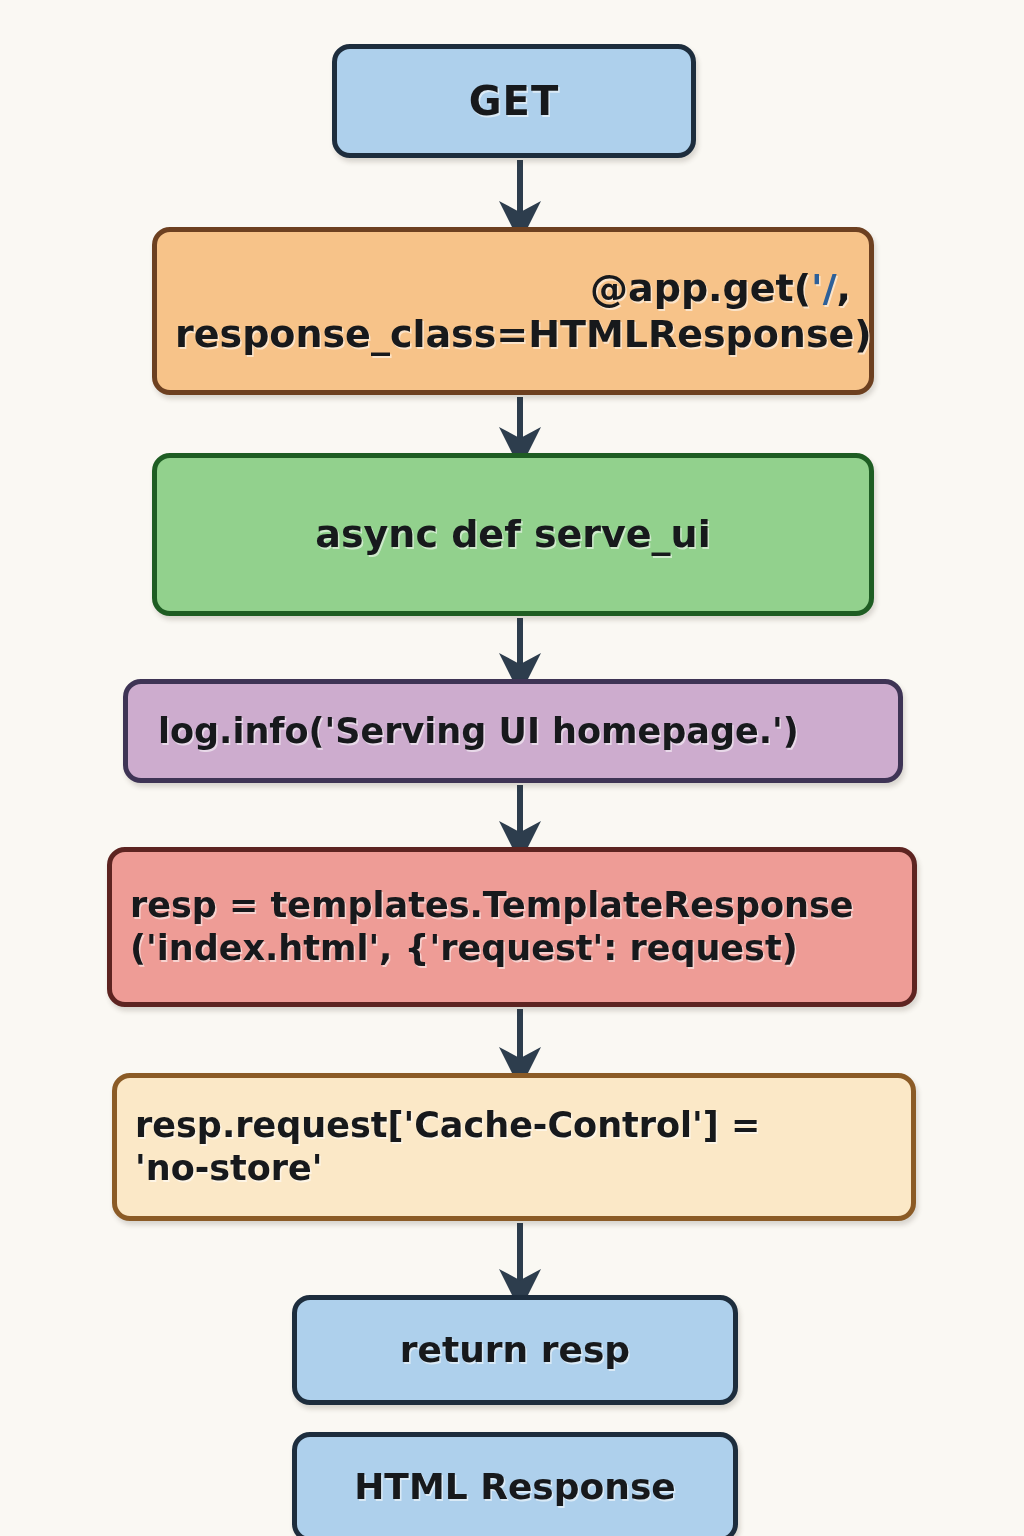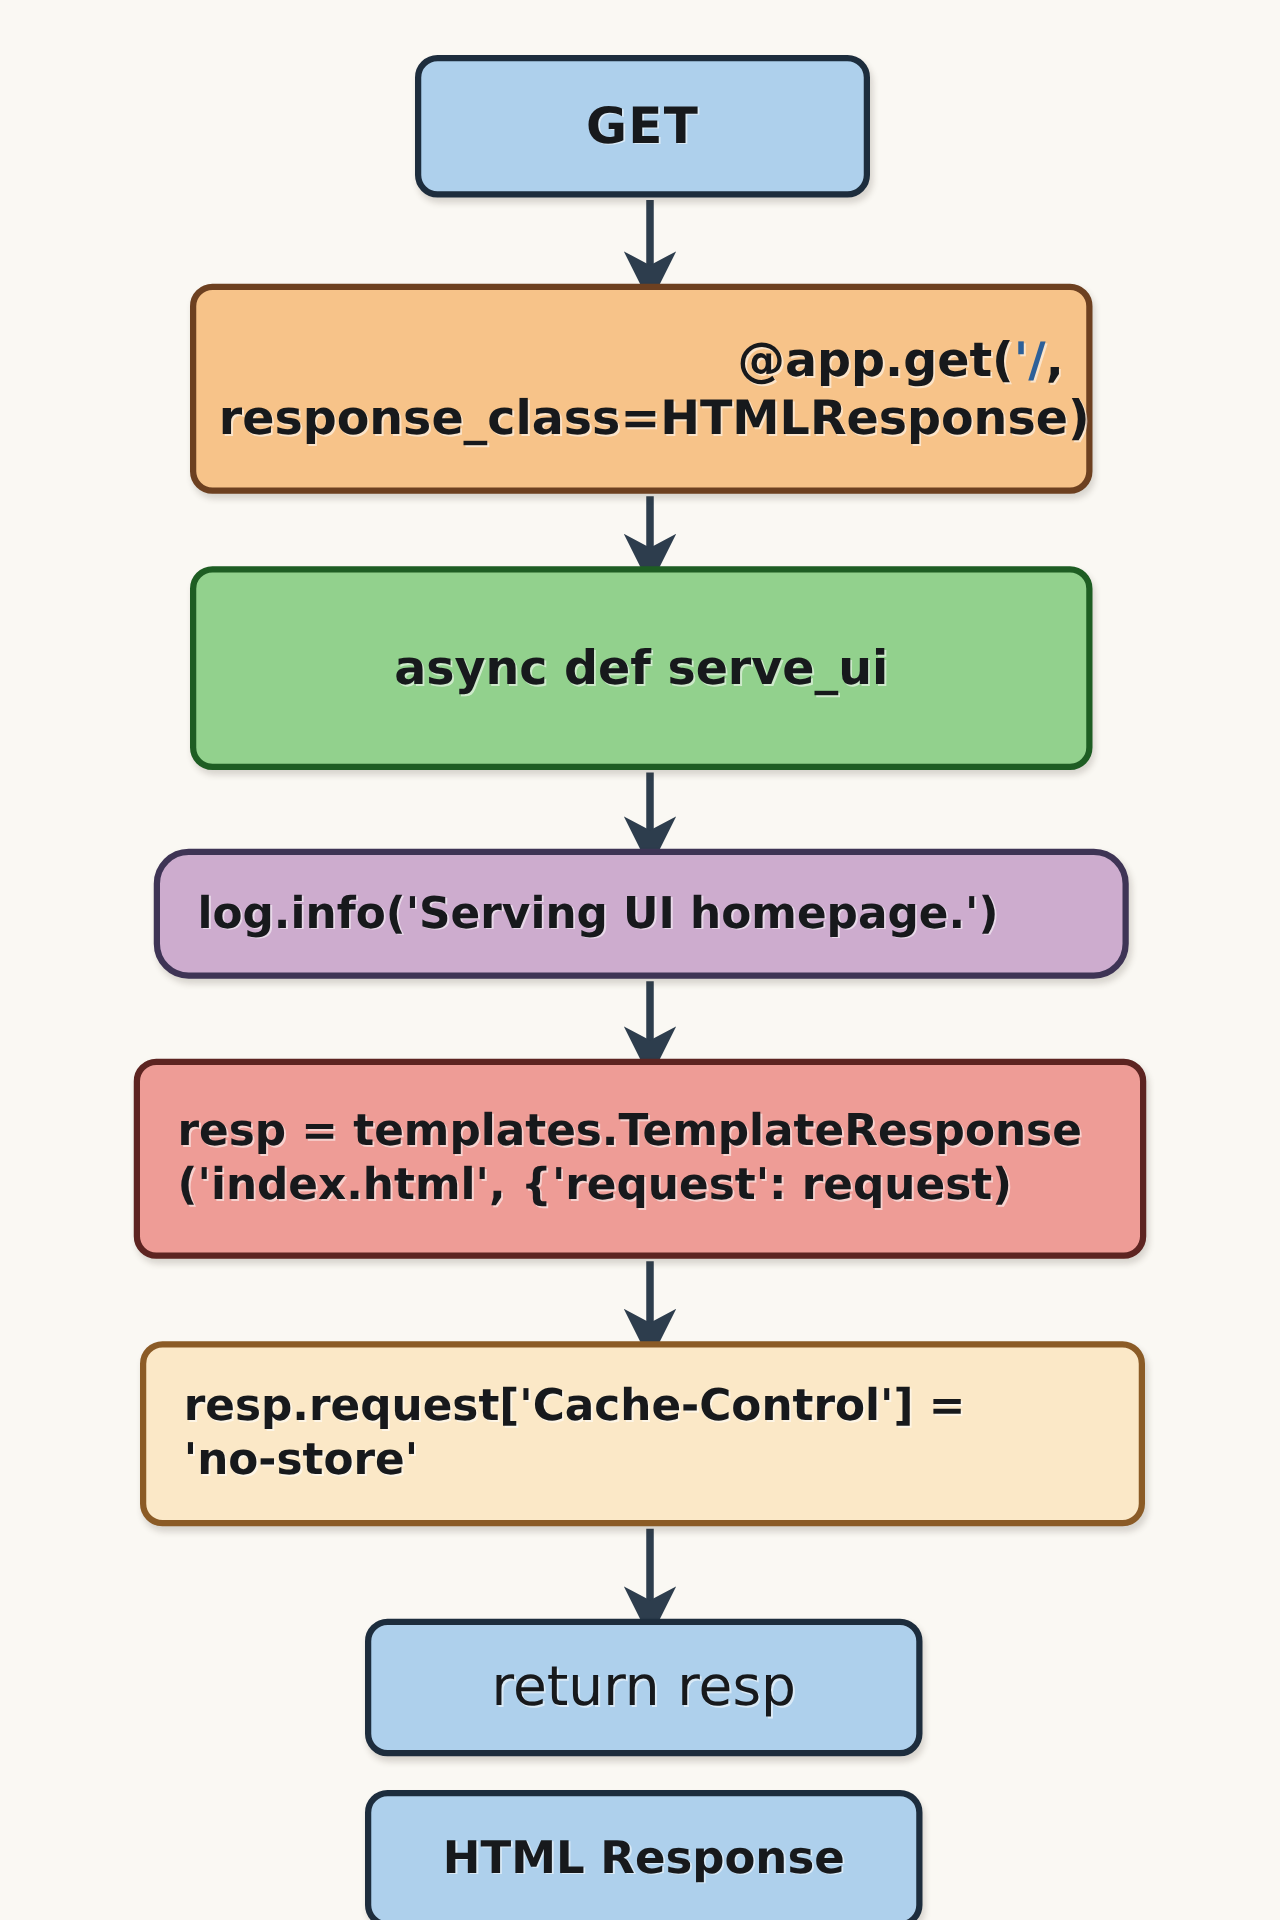--- a/index.html
+++ b/index.html
@@ -40,46 +40,46 @@
     white-space: pre;
     line-height: 1.22;
     color: #17191c;
     text-shadow: 1.5px 1.5px 0 rgba(255,255,255,0.55);
   }
 
   
   .n-blue   { background: #aed0ec; border-color: #1d2d3d; }
   .n-orange { background: #f7c389; border-color: #6d4020; }
   .n-green  { background: #92d18d; border-color: #1e5d23; gap: 22px; }
-  .n-purple { background: #cdacce; border-color: #3e3455; border-radius: 28px; }
+  .n-purple { background: #cdacce; border-color: #3e3455; }
   .n-red    { background: #ee9c96; border-color: #5d2421; }
   .n-tan    { background: #fbe8c7; border-color: #8b5b26; }
 
   
   #node-get        { left: 332px;  top: 44px;   width: 364px; height: 114px; }
   #node-decorator  { left: 152px;  top: 227px;  width: 722px; height: 168px; text-align: right; }
   #node-funcdef    { left: 152px;  top: 453px;  width: 722px; height: 163px; }
   #node-log        { left: 123px;  top: 679px;  width: 780px; height: 104px; }
   #node-template   { left: 107px;  top: 847px;  width: 810px; height: 160px; }
   #node-headers    { left: 112px;  top: 1073px; width: 804px; height: 148px; }
   #node-return     { left: 292px;  top: 1295px; width: 446px; height: 110px; }
   #node-htmlresp   { left: 292px;  top: 1432px; width: 446px; height: 110px; }
 
   
   #node-get .line        { font-size: 40px; font-weight: 700; letter-spacing: 1px; }
   #node-decorator .line  { font-size: 38px; font-weight: 700; }
   #node-funcdef .line    { font-size: 38px; font-weight: 700; }
   #node-log .line        { font-size: 35px; font-weight: 700; }
   #node-template .line   { font-size: 35px; font-weight: 700; }
   #node-headers .line    { font-size: 35px; font-weight: 700; }
-  #node-return .line     { font-size: 44px; font-weight: 400; }
+  #node-return .line     { font-size: 36px; font-weight: 700; }
   #node-htmlresp .line   { font-size: 36px; font-weight: 700; }
 
   
-  #node-template, #node-headers { text-align: left; padding-left: 30px; }
+  #node-template, #node-headers { text-align: left; padding-left: 18px; }
   #node-log { text-align: left; padding-left: 30px; }
 
   
   .tok-path { color: #2d6099; }
 
   
   .arrow {
     position: absolute;
     left: 0;
     top: 0;

